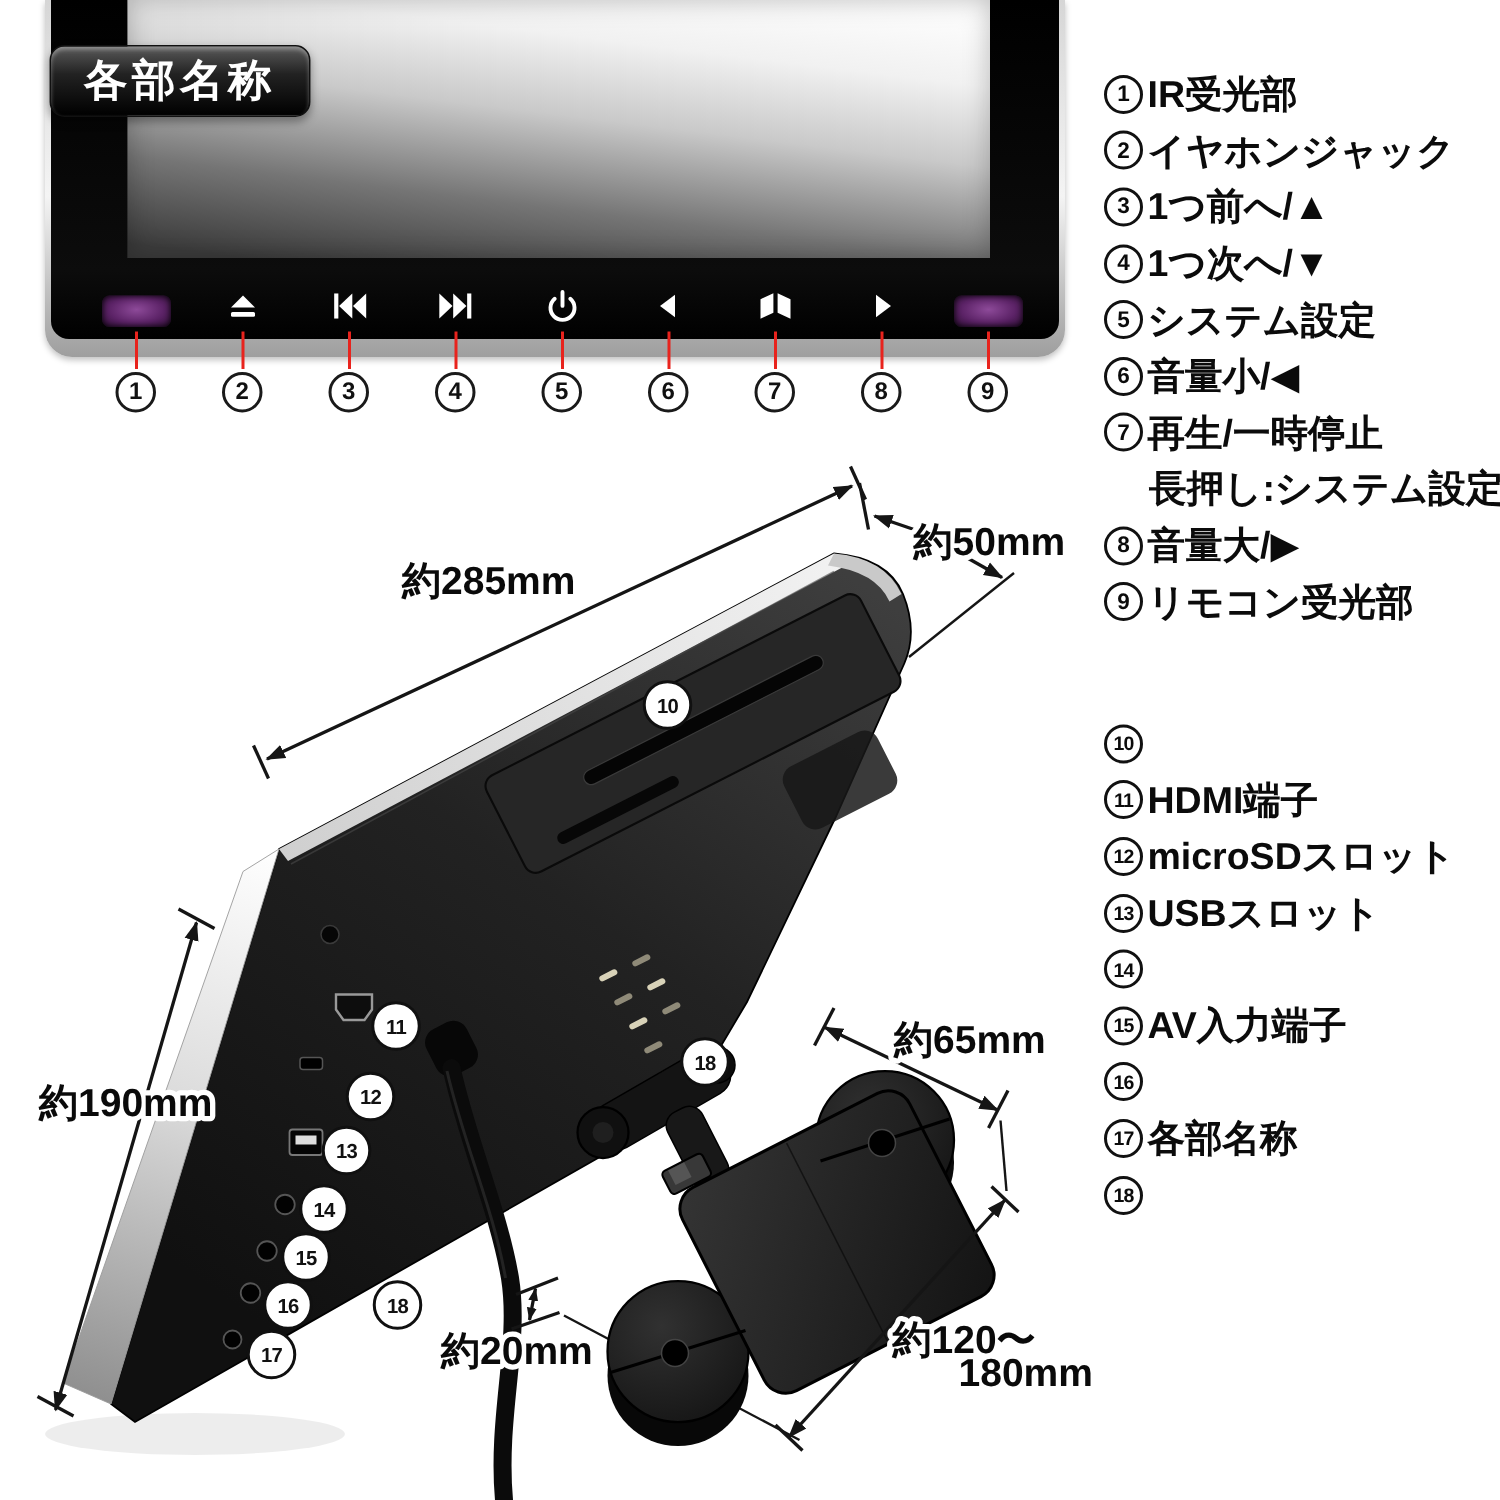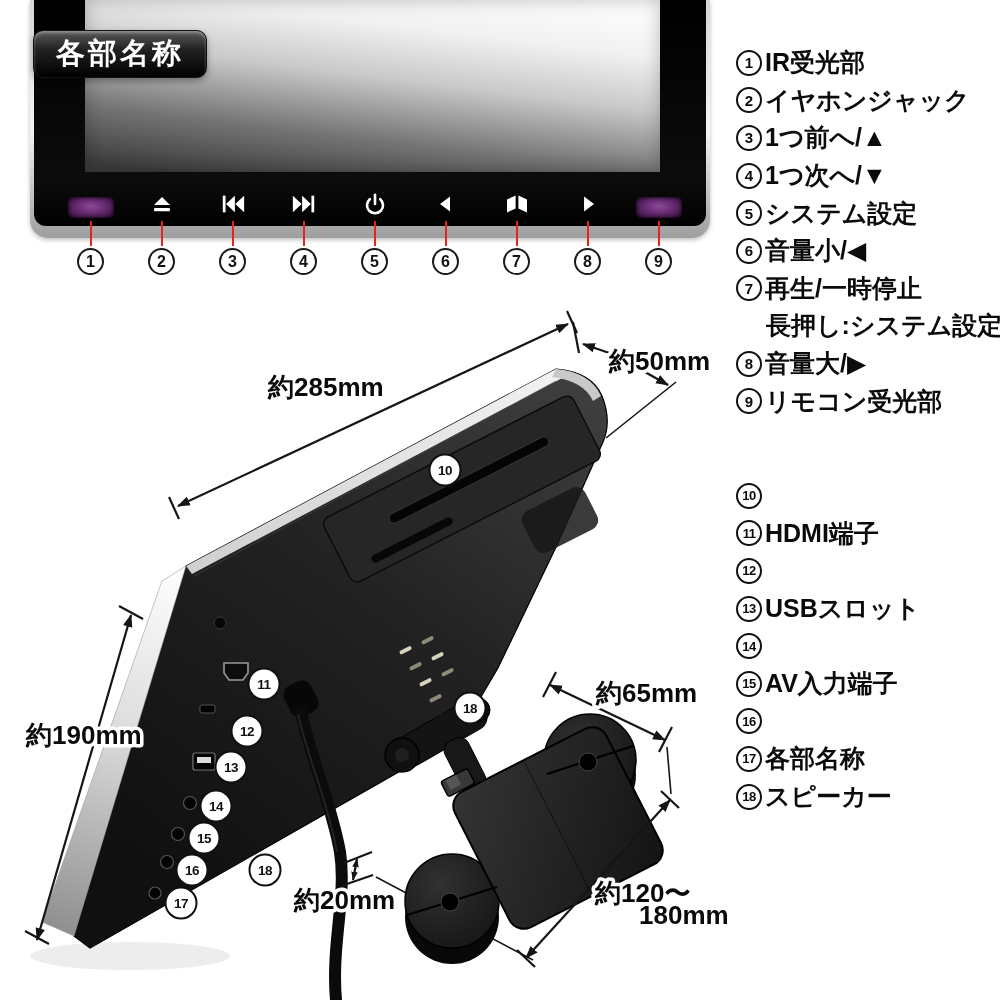--- a/index.html
+++ b/index.html
@@ -183,20 +183,21 @@
 <div class="legend" style="top:477px;">
   <div class="lrow">
       <span class="cnum two">10</span>
     </div>
   <div class="lrow">
       <span class="cnum two">11</span>
       <span>HDMI端子</span>
     </div>
   <div class="lrow">
       <span class="cnum two">12</span>
+      <span>microSDスロット</span>
     </div>
   <div class="lrow">
       <span class="cnum two">13</span>
       <span>USBスロット</span>
     </div>
   <div class="lrow">
       <span class="cnum two">14</span>
     </div>
   <div class="lrow">
       <span class="cnum two">15</span>
@@ -204,21 +205,20 @@
     </div>
   <div class="lrow">
       <span class="cnum two">16</span>
     </div>
   <div class="lrow">
       <span class="cnum two">17</span>
       <span>各部名称</span>
     </div>
   <div class="lrow">
       <span class="cnum two">18</span>
-      <span>スピーカー</span>
     </div>
 </div>
 
 <svg id="rear-svg" width="745" height="690" viewBox="0 310 745 690">
   <defs>
     <marker id="mA" markerUnits="userSpaceOnUse" markerWidth="13" markerHeight="11" viewBox="0 0 12 10" refX="11" refY="5" orient="auto-start-reverse">
       <path d="M0,0.6 L12,5 L0,9.4 Z" fill="#151515"></path>
     </marker>
     <marker id="mS" markerUnits="userSpaceOnUse" markerWidth="9" markerHeight="9" viewBox="0 0 12 10" refX="11" refY="5" orient="auto-start-reverse">
       <path d="M0,0.6 L12,5 L0,9.4 Z" fill="#151515"></path>

